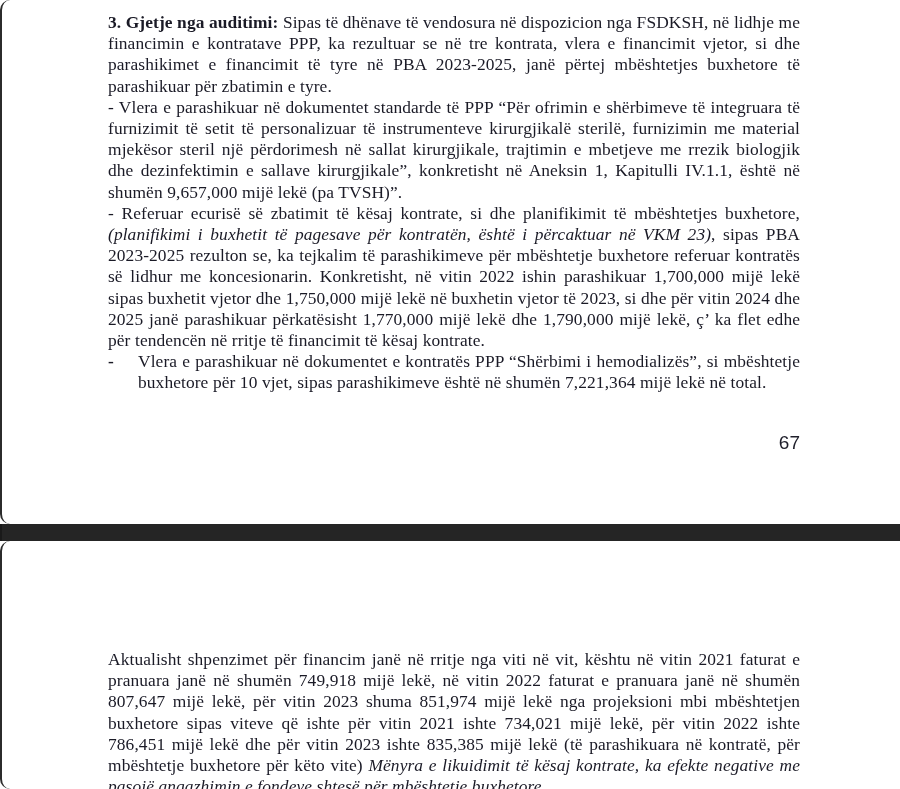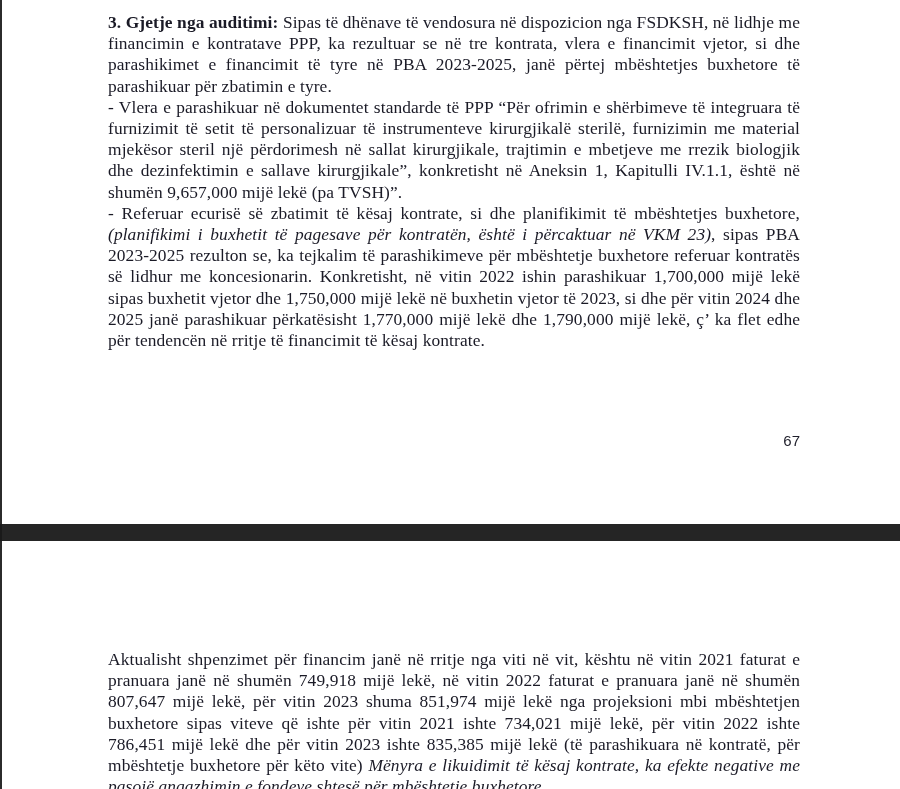--- a/index.html
+++ b/index.html
@@ -21,20 +21,21 @@
     position: relative;
     background: #ffffff;
   }
   .page {
     position: relative;
     background: #ffffff;
     border-left: 2px solid #2b2b2b;
     box-sizing: border-box;
     width: 900px;
     overflow: hidden;
+    border-radius: 10px;
   }
   .page-top {
     height: 524px;
   }
   .page-bottom {
     height: 248px;
   }
   .page-gap {
     width: 900px;
     height: 17px;
@@ -73,38 +74,39 @@
   .bold { font-weight: bold; }
   .ital { font-style: italic; margin-top: 30px; }
 
   .page-number {
     position: absolute;
     left: 106px;
     width: 692px;
     top: 432px;
     text-align: right;
     font-family: "Liberation Sans", "DejaVu Sans", sans-serif;
-    font-size: 15px;
+    font-size: 19px;
     color: #1f1f2b;
   }
 </style>
 </head>
 <body>
 
 <div class="doc-viewer">
 
   <div class="page page-top">
     <div class="page-body">
 
       <p class="para"><span class="bold">3. Gjetje nga auditimi:</span><span> Sipas të dhënave të vendosura në dispozicion nga FSDKSH, në lidhje me financimin e kontratave PPP, ka rezultuar se në tre kontrata, vlera e financimit vjetor, si dhe parashikimet e financimit të tyre në PBA 2023-2025, janë përtej mbështetjes buxhetore të parashikuar për zbatimin e tyre.</span></p>
 
       <p class="para">- Vlera e parashikuar në dokumentet standarde të PPP “Për ofrimin e shërbimeve të integruara të furnizimit të setit të personalizuar të instrumenteve kirurgjikalë sterilë, furnizimin me material mjekësor steril një përdorimesh në sallat kirurgjikale, trajtimin e mbetjeve me rrezik biologjik dhe dezinfektimin e sallave kirurgjikale”, konkretisht në Aneksin 1, Kapitulli IV.1.1, është në shumën 9,657,000 mijë lekë (pa TVSH)”.</p>
 
       <p class="para"><span>- Referuar ecurisë së zbatimit të kësaj kontrate, si dhe planifikimit të mbështetjes buxhetore, </span><span class="ital">(planifikimi i buxhetit të pagesave për kontratën, është i përcaktuar në VKM 23)</span><span>, sipas PBA 2023-2025 rezulton se, ka tejkalim të parashikimeve për mbështetje buxhetore referuar kontratës së lidhur me koncesionarin. Konkretisht, në vitin 2022 ishin parashikuar 1,700,000 mijë lekë sipas buxhetit vjetor dhe 1,750,000 mijë lekë në buxhetin vjetor të 2023, si dhe për vitin 2024 dhe 2025 janë parashikuar përkatësisht 1,770,000 mijë lekë dhe 1,790,000 mijë lekë, ç’ ka flet edhe për tendencën në rritje të financimit të kësaj kontrate.</span></p>
 
+      <p class="para hanging"><span class="bullet-dash">-</span><span>Vlera e parashikuar në dokumentet e kontratës PPP “Shërbimi i hemodializës”, si mbështetje buxhetore për 10 vjet, sipas parashikimeve është në shumën 7,221,364 mijë lekë në total.</span></p>
 
     </div>
 
     <div class="page-number">67</div>
   </div>
 
   <div class="page-gap"></div>
 
   <div class="page page-bottom">
     <div class="page-body">

